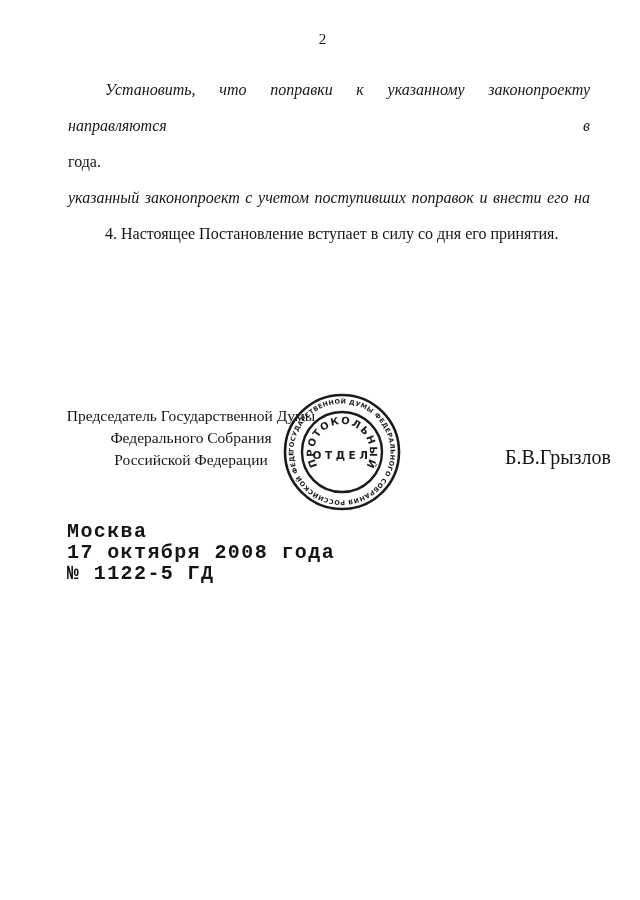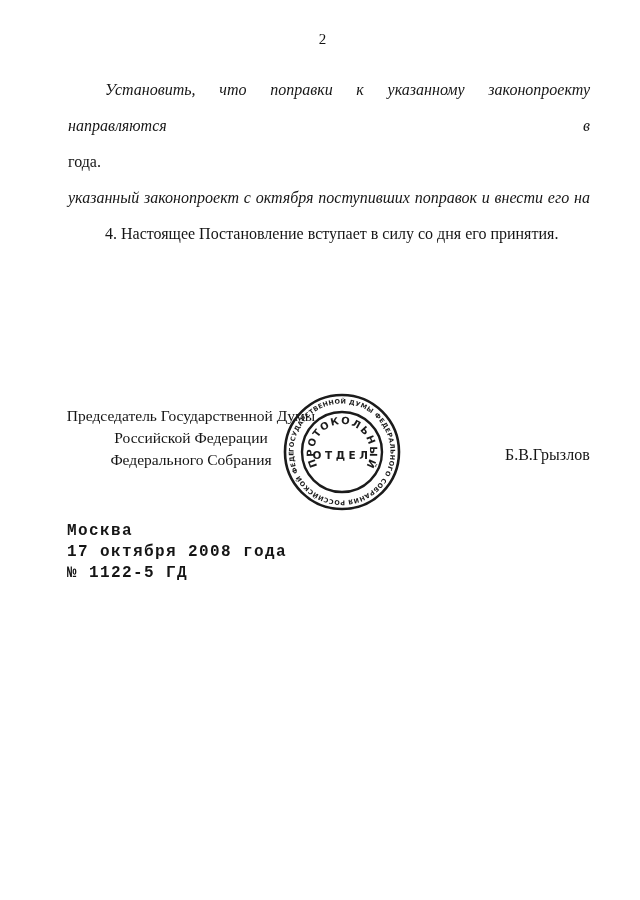--- a/index.html
+++ b/index.html
@@ -30,65 +30,65 @@
     position: absolute;
     top: 405px; left: 64px; width: 254px;
     font-size: 15.5px;
     line-height: 22px;
     text-align: center;
   }
   .sig-line { white-space: nowrap; }
   .sig-name {
     position: absolute;
     top: 446px; left: 505px;
-    font-size: 16px;
+    font-size: 20px;
     white-space: nowrap;
   }
   .stamp {
     position: absolute;
     left: 277px; top: 387px;
     width: 130px; height: 130px;
   }
   .stamp text { fill: #1b1b1b; font-family: "DejaVu Sans", sans-serif; }
   .stamp .ring-text { font-size: 6.4px; font-weight: bold; letter-spacing: 0.4px; }
   .stamp .arc-text { font-size: 10px; font-weight: bold; letter-spacing: 1.6px; }
   .stamp .center-text { font-size: 10.5px; font-weight: bold; letter-spacing: 3.5px; }
   .footer-block {
     position: absolute;
     top: 521px; left: 67px;
     font-family: "Liberation Mono", "DejaVu Sans Mono", monospace;
     font-weight: bold;
-    font-size: 16px;
+    font-size: 20px;
     line-height: 21px;
     letter-spacing: 1.4px;
     white-space: nowrap;
   }
 </style>
 </head>
 <body>
 
 <div class="page-number">2</div>
 
 <div class="doc-body">
   <div>
     <span class="line just indent">Установить, что поправки к указанному законопроекту направляются в</span>
     <span class="line">года.</span>
   </div>
   <div>
-    <span class="line just">указанный законопроект с октября поступивших поправок и внести его на</span>
+    <span class="line just">указанный законопроект с учетом поступивших поправок и внести его на</span>
   </div>
   <div>
     <span class="line indent">4. Настоящее Постановление вступает в силу со дня его принятия.</span>
   </div>
 </div>
 
 <div class="sig-block">
   <div class="sig-line">Председатель Государственной Думы</div>
+  <div class="sig-line">Федерального Собрания</div>
   <div class="sig-line">Российской Федерации</div>
-  <div class="sig-line">Федерального Собрания</div>
 </div>
 
 <div class="sig-name">Б.В.Грызлов</div>
 
 <svg class="stamp" viewBox="0 0 130 130" xmlns="http://www.w3.org/2000/svg">
   <defs>
     <path id="ringPath" d="M 16.5,65 A 48.5,48.5 0 1 1 113.5,65 A 48.5,48.5 0 1 1 16.5,65" fill="none"></path>
     <path id="arcPath" d="M 40.75,79 A 28,28 0 1 1 89.25,79" fill="none"></path>
   </defs>
   <g>

